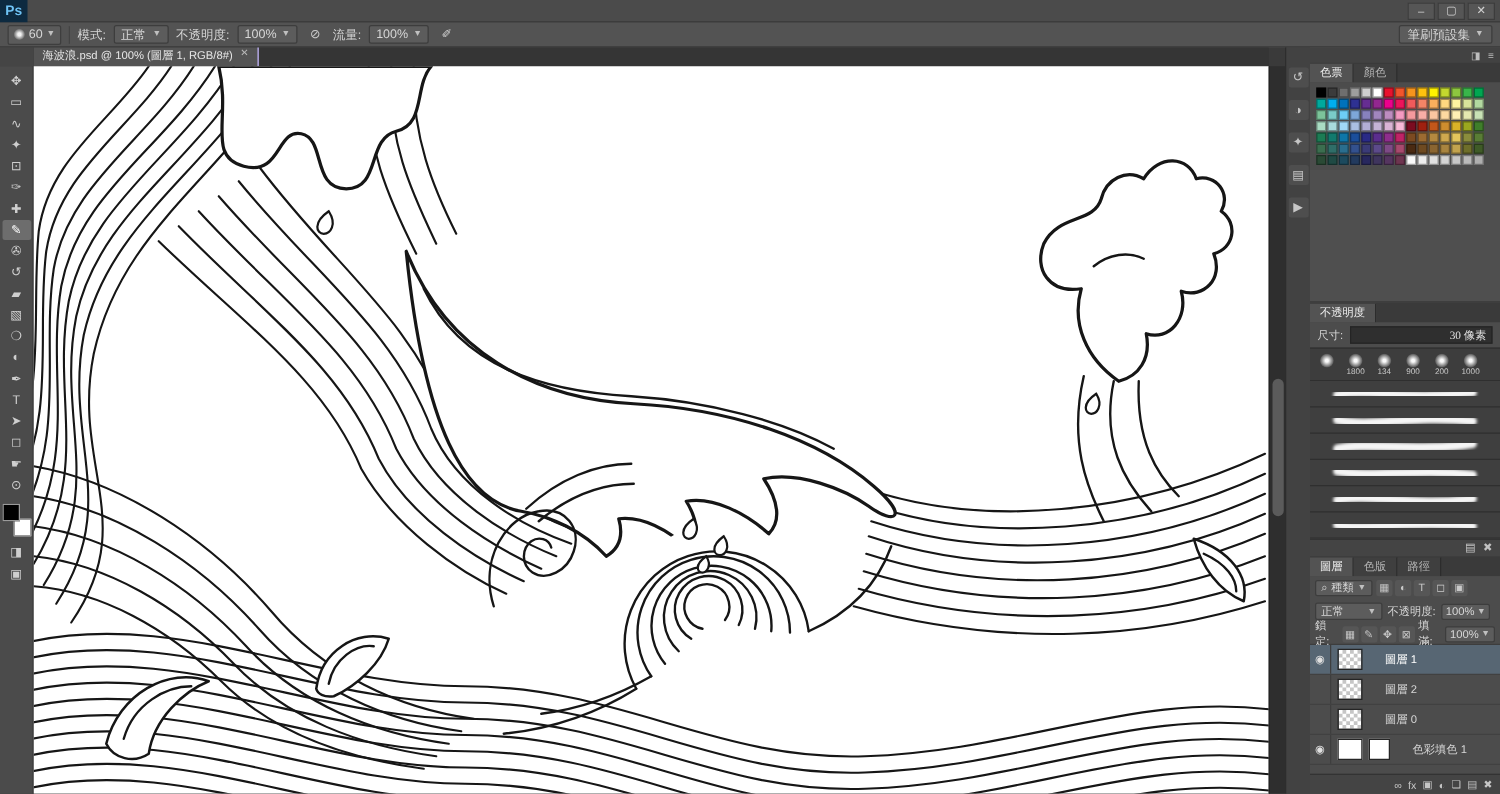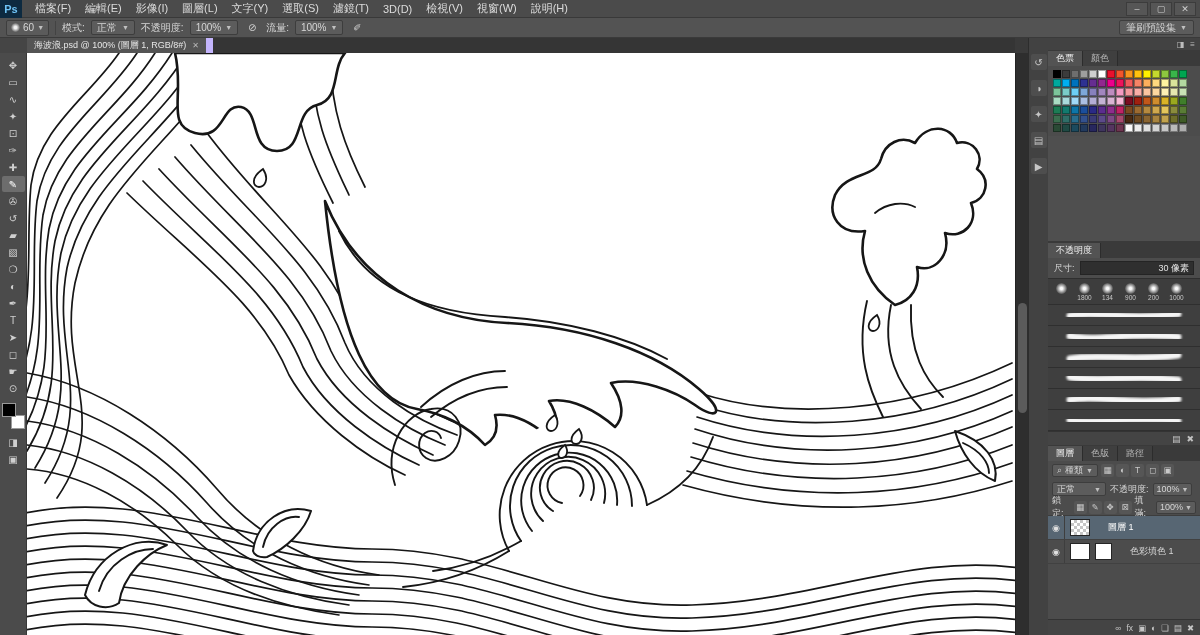--- a/index.html
+++ b/index.html
@@ -32,21 +32,21 @@
     height:15px; padding:0 5px; border-radius:2px; min-width:44px; justify-content:space-between; }
   .opt-icon { width:16px; height:15px; display:flex; align-items:center; justify-content:center;
     color:#cdcdcd; font-size:10px; border:1px solid transparent; border-radius:2px; }
   .workspace-box { margin-left:auto; background:#5c5c5c; border:1px solid #3d3d3d; height:15px;
     display:flex; align-items:center; gap:4px; padding:0 6px; border-radius:2px; }
 
   
   .tabbar { position:absolute; top:38px; left:27px; width:988px; height:15px; background:#353535;
     display:flex; align-items:flex-end; }
   .doc-tab { background:#545454; color:#e6e6e6; font-size:9px; height:15px; display:flex;
-    align-items:center; gap:6px; padding:0 7px; border-right:7px solid #c4b5fd; }
+    align-items:flex-start; gap:6px; padding:0 7px; border-right:1px solid #c4b5fd; }
   .doc-tab .close { color:#b9b9b9; font-size:8px; }
   .tab-filler-left { position:absolute; top:38px; left:0; width:27px; height:15px; background:#454545; }
 
   
   .toolbar { position:absolute; top:53px; left:0; width:27px; bottom:0; background:#4b4b4b;
     border-right:1px solid #383838; display:flex; flex-direction:column; align-items:center;
     padding-top:4px; gap:1px; }
   .tool { width:23px; height:16px; display:flex; align-items:center; justify-content:center;
     color:#cfcfcf; font-size:10px; border-radius:2px; }
   .tool.selected { background:#6d6d6d; color:#ffffff; }
@@ -83,21 +83,21 @@
   .ptab.active { background:#535353; color:#efefef; }
 
   .swatch-grid { background:#4c4c4c; padding:4px 4px 4px 5px; display:grid;
     grid-template-columns:repeat(15,8px); grid-auto-rows:8px; gap:1px; }
   .swatch { width:8px; height:8px; border:1px solid rgba(0,0,0,.35); }
   .swatch-blank { height:106px; background:#4f4f4f; border-bottom:1px solid #3a3a3a; }
 
   .brush-title-row { height:16px; background:#3a3a3a; display:flex; align-items:flex-end; }
   .size-row { height:20px; display:flex; align-items:center; gap:5px; padding:0 6px; background:#4c4c4c; }
   .size-box { flex:1; background:#2f2f2f; border:1px solid #242424; height:14px; display:flex;
-    align-items:center; justify-content:flex-end; padding:0 4px; color:#e2e2e2; }
+    align-items:center; justify-content:flex-end; padding:0 4px; color:#e2e2e2;font-family:Liberation Serif, serif; }
   .tips-row { height:27px; background:#3d3d3d; border-top:1px solid #2f2f2f; border-bottom:1px solid #2f2f2f;
     display:flex; align-items:center; gap:2px; padding:0 3px; }
   .tip { width:21px; height:25px; display:flex; flex-direction:column; align-items:center;
     justify-content:center; gap:1px; }
   .tip .dot { width:11px; height:11px; border-radius:50%;
     background:radial-gradient(circle,#fafafa 15%,rgba(250,250,250,0) 78%); }
   .tip .lab { font-size:6.5px; color:#c9c9c9; line-height:6px; height:6px; }
   .strokes { background:#3f3f3f; }
   .stroke-row { height:21px; border-bottom:1px solid #2f2f2f; display:flex; align-items:center; }
   .stroke-row svg { width:100%; height:18px; }
@@ -134,34 +134,20 @@
     align-items:center; justify-content:flex-end; gap:5px; padding:0 6px; color:#c6c6c6; font-size:9px; }
   .layers-bottom .bicon { font-size:8.5px; font-style:normal; }
 </style>
 </head>
 <body>
 
 <div class="app">
 
   <div class="menubar">
     <div class="ps-logo">Ps</div>
-    <div class="menus">
-
-    <span class="menu-item">檔案(F)</span>
-        <span class="menu-item">編輯(E)</span>
-        <span class="menu-item">影像(I)</span>
-        <span class="menu-item">圖層(L)</span>
-        <span class="menu-item">文字(Y)</span>
-        <span class="menu-item">選取(S)</span>
-        <span class="menu-item">濾鏡(T)</span>
-        <span class="menu-item">3D(D)</span>
-        <span class="menu-item">檢視(V)</span>
-        <span class="menu-item">視窗(W)</span>
-        <span class="menu-item">說明(H)</span>
-      </div>
     <div class="win-controls">
 
     <span class="win-btn">–</span>
         <span class="win-btn">▢</span>
         <span class="win-btn">✕</span>
       </div>
   </div>
 
   <div class="optionsbar">
     <div class="tool-preview">
@@ -635,20 +621,36 @@
     <div class="layer-list">
 
     <div class="layer-row selected visible checker">
           <span class="eye-cell">
             <span class="eye-glyph">◉</span>
           </span>
           <span class="thumb"></span>
 
           <span class="lname">圖層 1</span>
         </div>
+        <div class="layer-row checker">
+          <span class="eye-cell">
+            <span class="eye-glyph">◉</span>
+          </span>
+          <span class="thumb"></span>
+
+          <span class="lname">圖層 2</span>
+        </div>
+        <div class="layer-row checker">
+          <span class="eye-cell">
+            <span class="eye-glyph">◉</span>
+          </span>
+          <span class="thumb"></span>
+
+          <span class="lname">圖層 0</span>
+        </div>
         <div class="layer-row visible fillthumb has_mask">
           <span class="eye-cell">
             <span class="eye-glyph">◉</span>
           </span>
           <span class="thumb"></span>
           <span class="mask-thumb"></span>
           <span class="lname">色彩填色 1</span>
         </div>
       </div>
     <div class="layers-bottom">

